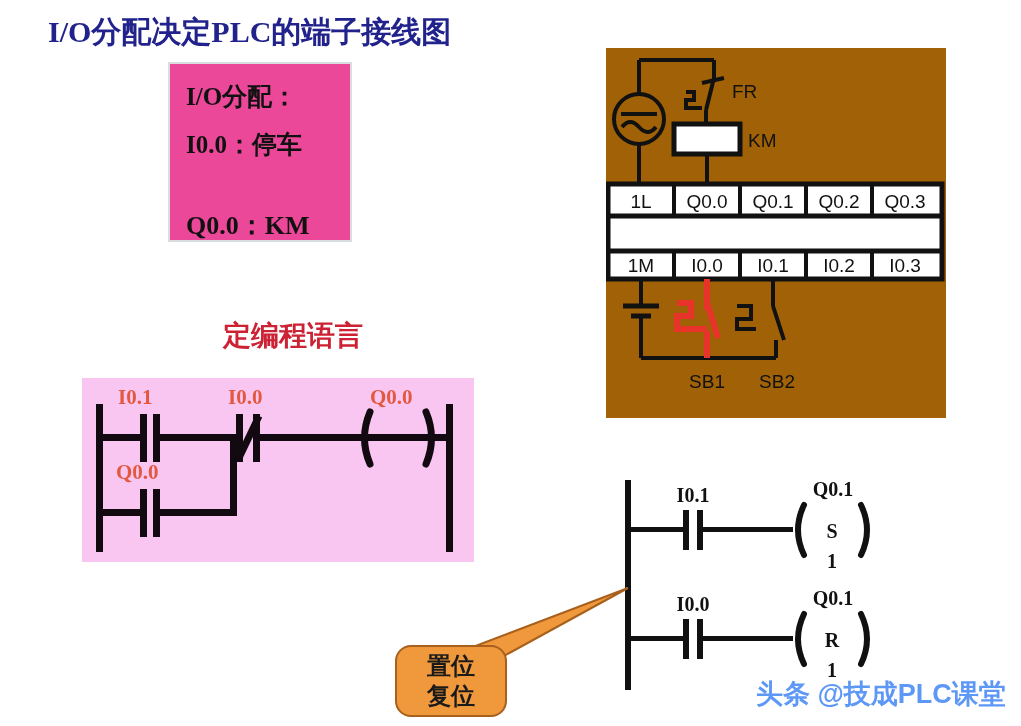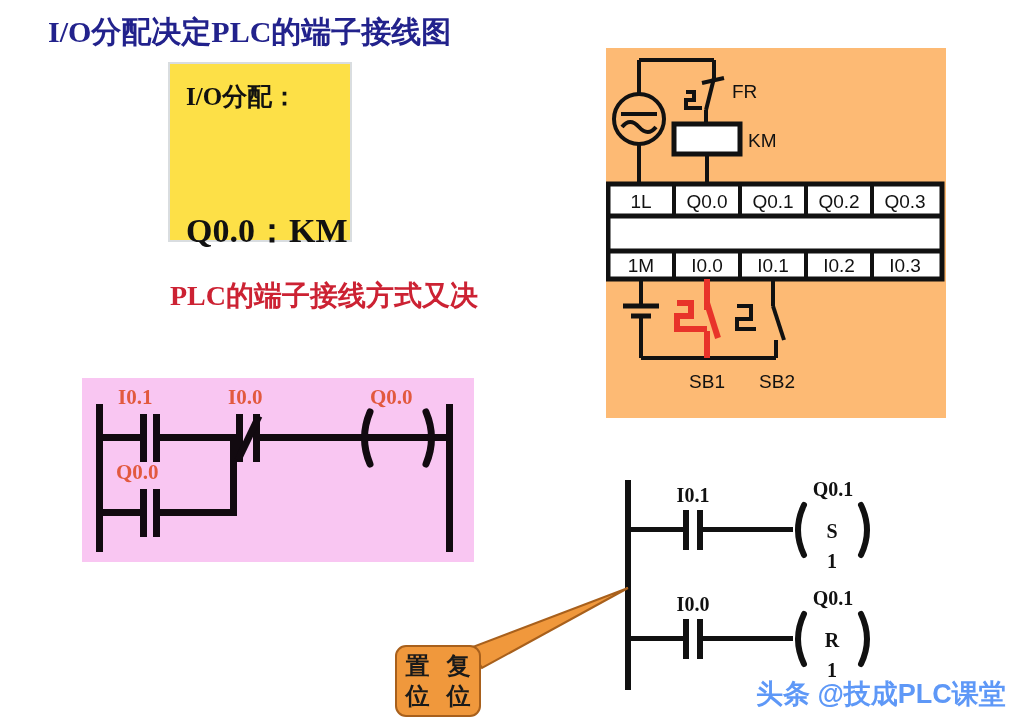--- a/index.html
+++ b/index.html
@@ -15,65 +15,65 @@
   #page-title{
     left:48px;top:12px;
     font-family:"Liberation Serif",serif;
     font-weight:bold;font-size:30px;color:#22228c;
     letter-spacing:0px;white-space:nowrap;
   }
 
   
   #io-box{
     left:168px;top:62px;width:184px;height:180px;
-    background:#fde047;border:2px solid #d9dde0;
+    background:#ec4899;border:2px solid #d9dde0;
     box-sizing:border-box;
   }
   #io-box .line{
     font-family:"Liberation Serif",serif;
     font-weight:bold;color:#111111;white-space:nowrap;
   }
   .io-head{left:16px;top:16px;font-size:25px;}
   .io-r1{left:16px;top:64px;font-size:25px;}
   .io-r2{left:16px;top:104px;font-size:25px;}
-  .io-r3{left:16px;top:144px;font-size:34px;}
+  .io-r3{left:16px;top:144px;font-size:26px;}
 
   
   #red-heading{
     left:58px;top:276px;width:470px;
     font-family:"Liberation Serif",serif;
     font-weight:bold;font-size:28px;line-height:40px;
     color:#cc2233;
   }
   #red-heading .indent{display:inline-block;width:62px;}
 
   
   #ladder-pink{
     left:82px;top:378px;width:392px;height:184px;
     background:#f9c6f2;
   }
 
   
   #plc-panel{
     left:606px;top:48px;width:340px;height:370px;
-    background:#fdba74;
+    background:#a16207;
   }
 
   
   svg{display:block;}
   .lbl-blk{font-family:"Liberation Sans",sans-serif;font-size:19px;fill:#111;}
   .lbl-ser{font-family:"Liberation Serif",serif;font-weight:bold;font-size:20px;fill:#111;}
   .lbl-red{font-family:"Liberation Serif",serif;font-weight:bold;font-size:21px;fill:#e2593f;}
 
   
   #callout-box{
-    left:395px;top:645px;width:86px;height:72px;
+    left:395px;top:645px;width:112px;height:72px;
     background:#f0983c;border:2px solid #a8601c;
-    border-radius:11px;box-sizing:border-box;
-    display:flex;
+    border-radius:16px;box-sizing:border-box;
+    display:flex;flex-direction:column;
     align-items:center;justify-content:center;
   }
   #callout-box span{
     font-family:"Liberation Serif",serif;
     font-weight:bold;font-size:24px;color:#1a1a1a;line-height:30px;
   }
 
   
   #watermark{
     left:756px;top:676px;
@@ -84,25 +84,27 @@
 </style>
 </head>
 <body>
 
 <div class="stage">
 
   <div class="abs" id="page-title">I/O分配决定PLC的端子接线图</div>
 
   <div class="abs" id="io-box">
     <div class="abs line io-head">I/O分配：</div>
+    <div class="abs line io-r1">I0.0：停车</div>
     <div class="abs line io-r3">Q0.0：KM</div>
   </div>
 
   <div class="abs" id="red-heading">
-    <span class="indent"></span><span>PLC的端子接线方式又决</span><br>
+    <span class="indent"></span><br>
+    <span>定编程语言</span>
   </div>
 
   <div class="abs" id="ladder-pink">
     <svg width="392" height="184" viewBox="0 0 392 184">
 
       <rect x="14" y="26" width="7" height="148" fill="#120a10"></rect>
 
       <rect x="364" y="26" width="7" height="148" fill="#120a10"></rect>
 
       <rect x="14" y="56" width="44" height="7" fill="#120a10"></rect>

